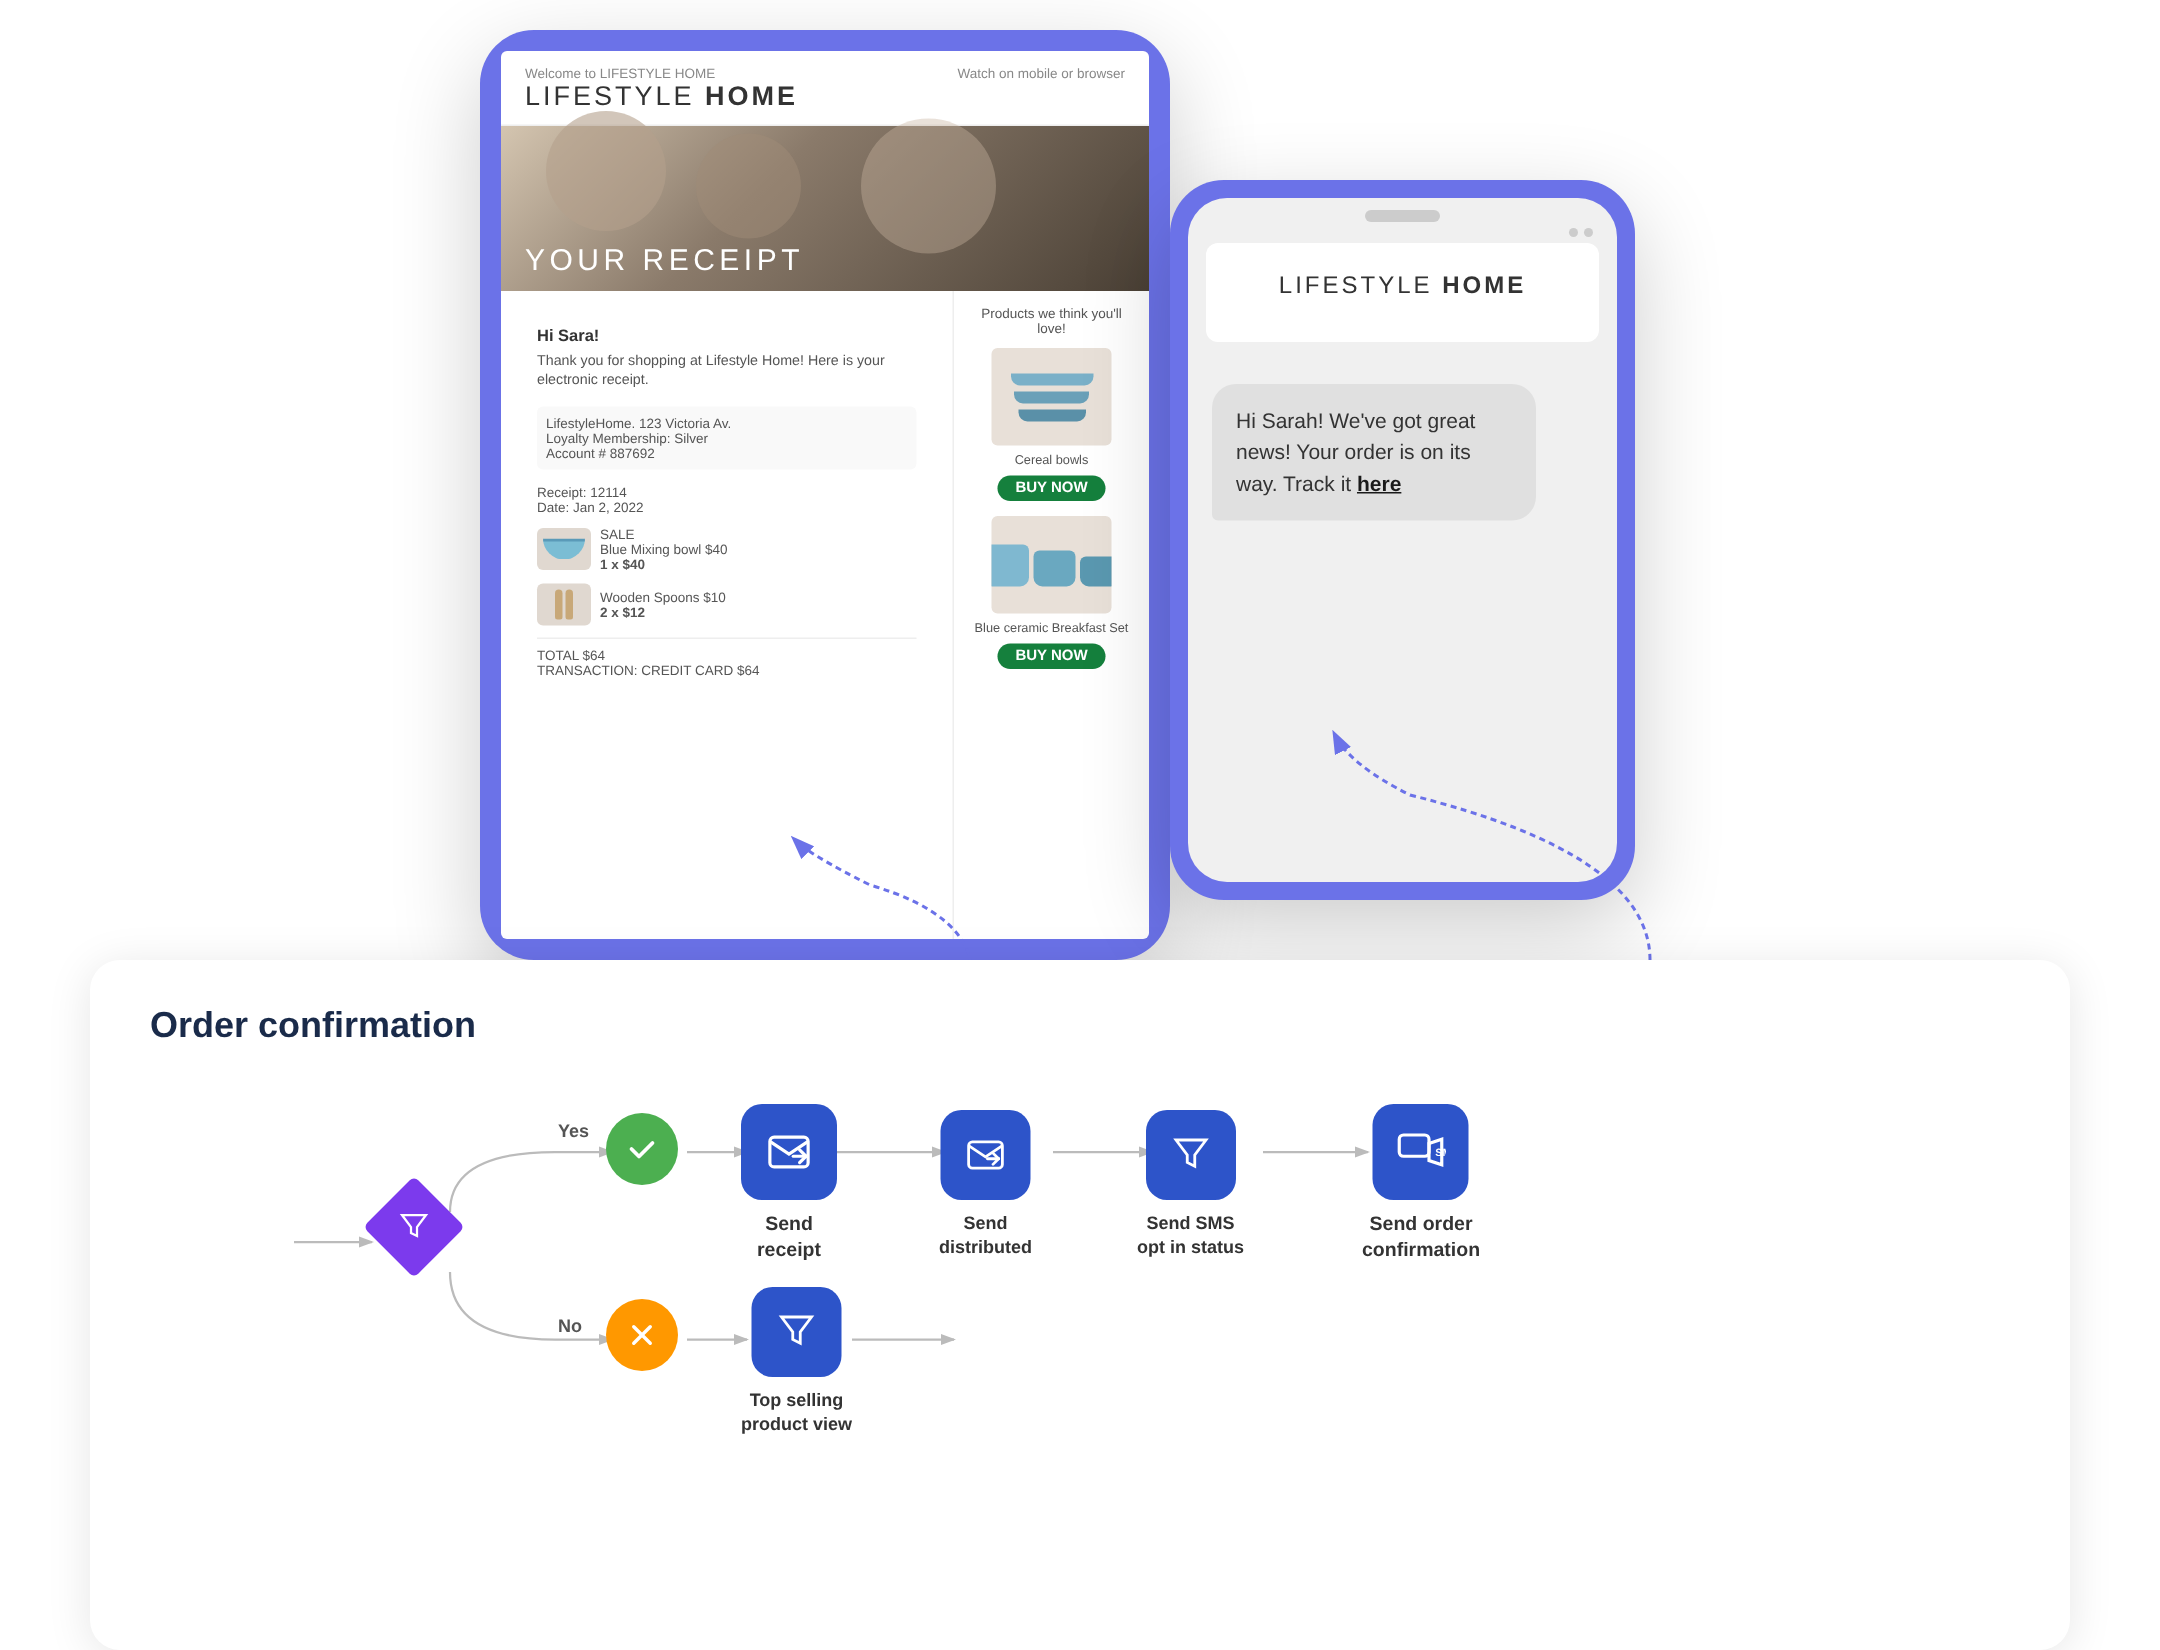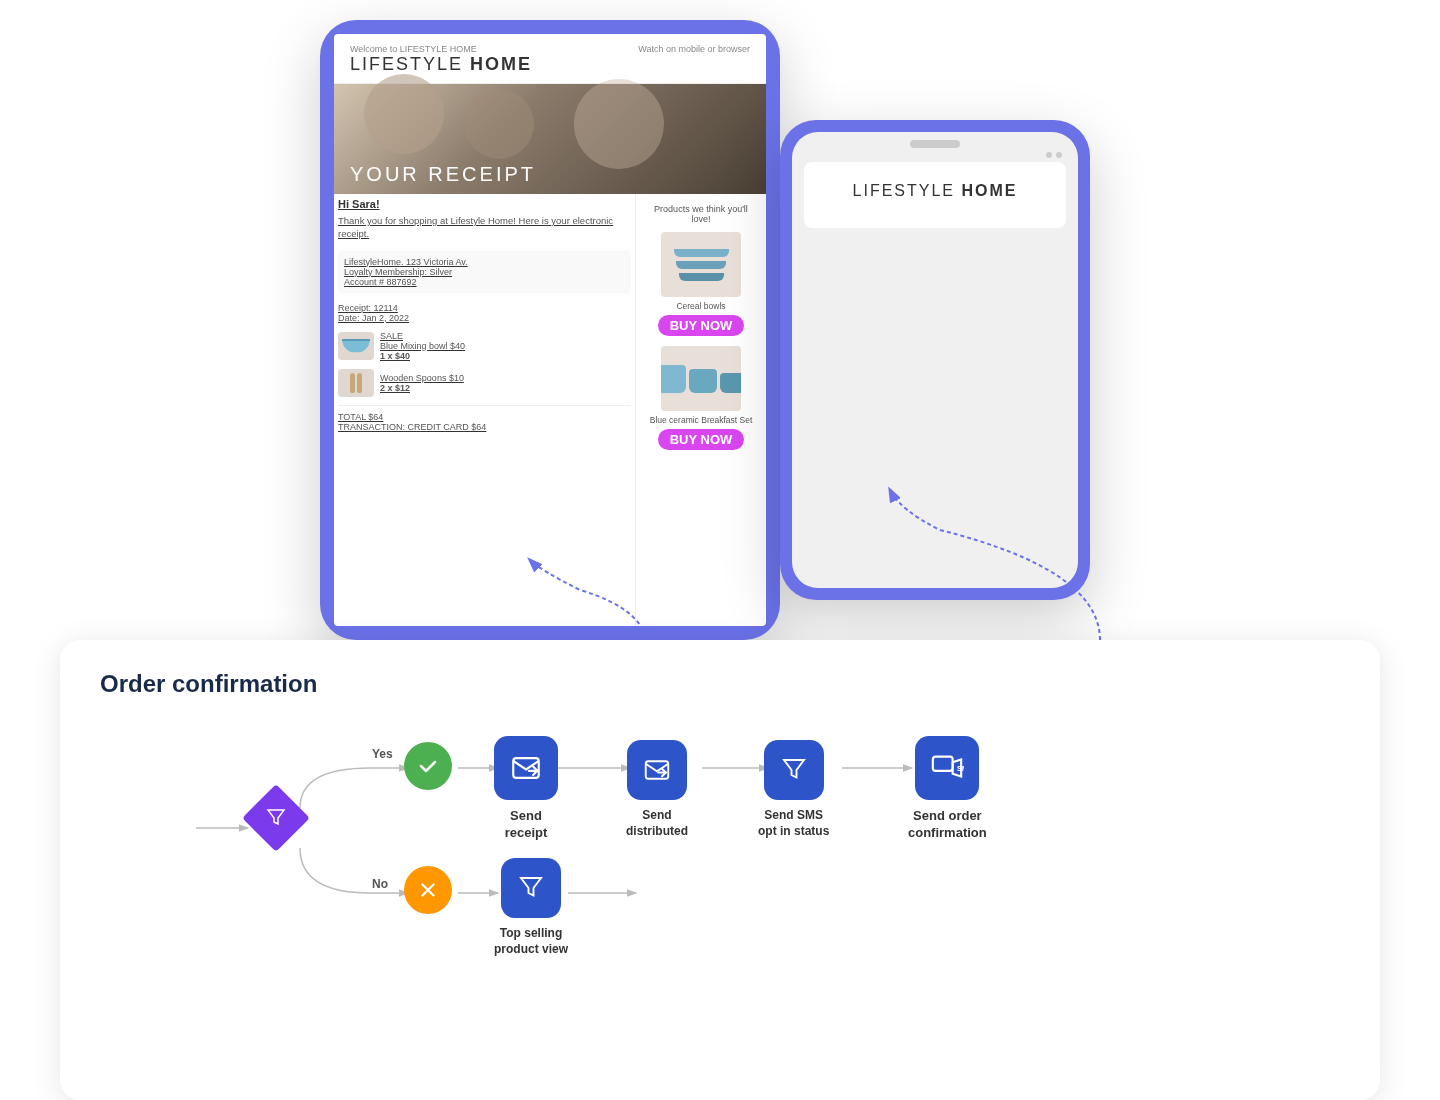--- a/index.html
+++ b/index.html
@@ -90,25 +90,24 @@
     }
 
     .tablet-body {
       display: flex;
       flex: 1;
       overflow: hidden;
     }
 
     .tablet-left {
       flex: 1;
-      padding: 4px;
+      padding: 24px;
       font-size: 10px;
       color: #333;
       border-right: 1px solid #eee;
-      text-decoration: underline;
     }
 
     .tablet-left .hi-text {
       font-weight: 700;
       font-size: 11px;
       margin-bottom: 4px;
     }
 
     .tablet-left .thank-you {
       font-size: 9.5px;
@@ -238,26 +237,26 @@
       position: relative;
     }
 
     .rec-name {
       font-size: 8.5px;
       color: #555;
       margin-bottom: 4px;
     }
 
     .buy-now-btn {
-      background: #d946ef;
+      background: #15803d;
       color: white;
       border: none;
       border-radius: 12px;
       padding: 3px 12px;
-      font-size: 13px;
+      font-size: 10px;
       font-weight: 600;
       cursor: pointer;
     }
 
     
     .phone-device {
       position: absolute;
       top: 120px;
       left: 780px;
       width: 310px;
@@ -516,20 +515,25 @@
       </div>
       <div class="phone-dots">
         <div class="phone-dot"></div>
         <div class="phone-dot"></div>
       </div>
       <div style="background:white;margin:0 12px 12px;border-radius:8px;padding:12px 0;">
         <div class="phone-brand">
           <span>LIFESTYLE </span><strong>HOME</strong>
         </div>
       </div>
+      <div class="phone-message-area">
+        <div class="message-bubble">
+          <span>Hi Sarah! We've got great news! Your order is on its way. Track it </span><a class="track-link" href="#">here</a>
+        </div>
+      </div>
     </div>
   </div>
 
   <svg style="position:absolute;top:0;left:0;width:1440px;height:700px;pointer-events:none;">
 
     <path d="M 648 650 Q 648 610 580 590 Q 540 570 530 560" stroke="#6b72e8" stroke-width="2" fill="none" stroke-dasharray="4,3" marker-end="url(#arrowhead-blue)"></path>
 
     <path d="M 1100 640 Q 1100 570 940 530 Q 900 510 890 490" stroke="#6b72e8" stroke-width="2" fill="none" stroke-dasharray="4,3" marker-end="url(#arrowhead-blue2)"></path>
     <defs>
       <marker id="arrowhead-blue" markerWidth="8" markerHeight="6" refX="6" refY="3" orient="auto">

